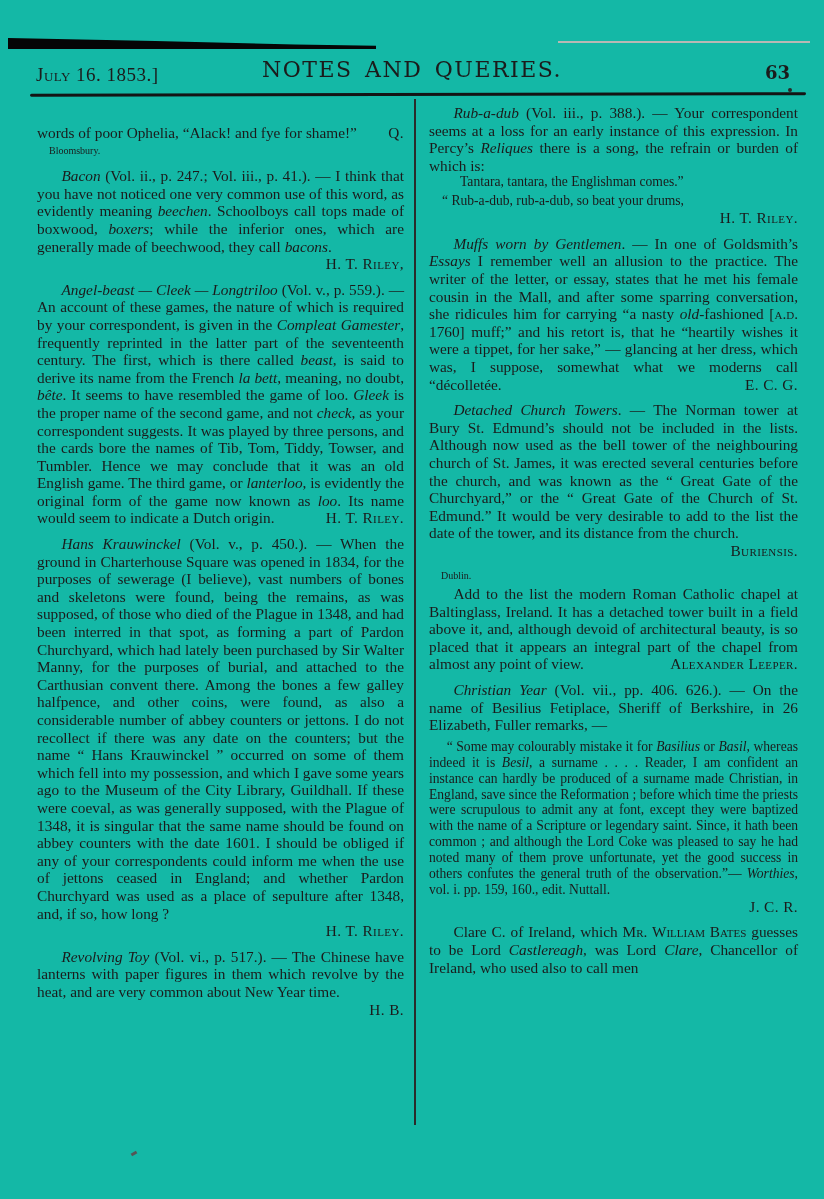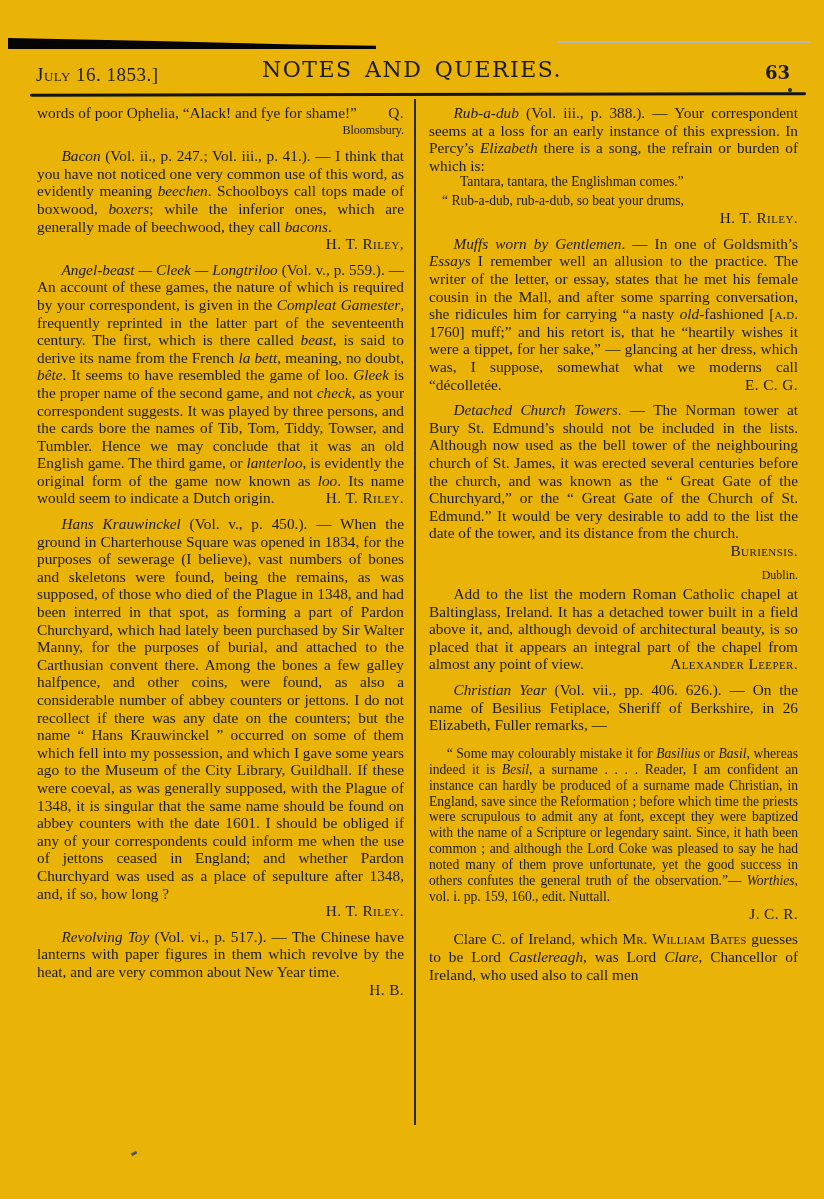--- a/index.html
+++ b/index.html
@@ -1,51 +1,51 @@
 <!DOCTYPE html>
 <html><head>
 <meta charset="utf-8">
 <style>
   html,body { margin:0; padding:0; background:#d8d8d4; }
   .page {
     position:relative; width:824px; height:1199px; margin:0 auto;
-    background:#eab308; overflow:hidden;
+    background:#14b8a6; overflow:hidden;
     font-family:"Liberation Serif", serif; color:#1b1b1b;
   }
   
   .artifact-bar-left {
     position:absolute; left:8px; top:38px; width:368px; height:11px; background:#050505;
     clip-path:polygon(0 0, 40% 28%, 78% 58%, 100% 70%, 100% 100%, 0 100%);
   }
   .artifact-line-right { position:absolute; left:558px; top:41px; width:252px; height:2px; background:#b8b8b4; }
   .artifact-dot { position:absolute; right:32px; top:88px; width:4px; height:4px; border-radius:50%; background:#2a2a2a; }
   .artifact-tick { position:absolute; left:131px; top:1152px; width:6px; height:3px; background:#555; transform:rotate(-30deg); }
   
   .hdr-date { position:absolute; left:36px; top:64px; font-variant:small-caps; font-size:19px; letter-spacing:0.5px; }
   .hdr-title { position:absolute; left:0; right:0; top:57px; text-align:center; font-family:"DejaVu Serif", serif; font-size:22px; letter-spacing:1.5px; word-spacing:4px; }
   .hdr-pagenum { position:absolute; right:34px; top:62px; font-family:"DejaVu Serif", serif; font-size:18px; font-weight:700;text-align:center; }
   .hdr-rule { position:absolute; left:30px; right:18px; top:93px; height:3px; background:#141414; transform:rotate(-0.12deg); border-radius:2px; }
   
   .col-divider { position:absolute; left:414px; top:99px; width:2px; height:1026px; background:#2b2b2b; }
   .col { position:absolute; top:104px; }
-  .col-left  { left:37px;  width:367px; }
+  .col-left  { left:37px;  width:367px;margin-top:20px; }
   .col-right { left:429px; width:369px; }
   .article { margin-bottom:8px; }
   .para {
     margin:0; text-align:justify; text-indent:1.6em;
     font-size:15.3px; line-height:17.6px;
   }
   .para::after { content:""; display:block; clear:both; }
   .body-noindent { text-indent:0; }
-  .quote  { font-size:13.6px; line-height:15.9px; text-indent:1.3em; margin-top:12px; }
+  .quote  { font-size:13.6px; line-height:15.9px; text-indent:1.3em; margin-top:5px; }
   .verse1 { font-size:13.6px; line-height:15.9px; text-indent:0; text-align:left; padding-left:13px; margin-top:3px; }
   .verse2 { font-size:13.6px; line-height:15.9px; text-indent:0; text-align:left; padding-left:31px; }
   .sig { float:right; font-variant:small-caps; letter-spacing:0.4px; padding-left:10px; }
   .sig-line { text-align:right; text-indent:0; font-variant:small-caps; letter-spacing:0.4px; }
-  .location { text-indent:1.2em; text-align:right; font-size:12px; }
+  .location { text-indent:1.2em; text-align:left; font-size:10px; }
   .seg-i  { font-style:italic; }
   .seg-sc { font-variant:small-caps; }
 </style>
 </head>
 <body>
 
 <div class="page">
   <div class="artifact-bar-left"></div>
   <div class="artifact-line-right"></div>
   <div class="artifact-dot"></div>
@@ -72,21 +72,21 @@
       <div class="article">
         <p class="para body"><span class="seg-i">Hans Krauwinckel</span><span> (Vol. v., p. 450.). — When the ground in Charterhouse Square was opened in 1834, for the purposes of sewerage (I believe), vast numbers of bones and skeletons were found, being the remains, as was supposed, of those who died of the Plague in 1348, and had been interred in that spot, as forming a part of Pardon Churchyard, which had lately been purchased by Sir Walter Manny, for the purposes of burial, and attached to the Carthusian convent there. Among the bones a few galley halfpence, and other coins, were found, as also a considerable number of abbey counters or jettons. I do not recollect if there was any date on the counters; but the name “ Hans Krauwinckel ” occurred on some of them which fell into my possession, and which I gave some years ago to the Museum of the City Library, Guildhall. If these were coeval, as was generally supposed, with the Plague of 1348, it is singular that the same name should be found on abbey counters with the date 1601. I should be obliged if any of your correspondents could inform me when the use of jettons ceased in England; and whether Pardon Churchyard was used as a place of sepulture after 1348, and, if so, how long ?</span></p>
         <p class="para sig-line">H. T. Riley.</p>
       </div>
       <div class="article">
         <p class="para body"><span class="seg-i">Revolving Toy</span><span> (Vol. vi., p. 517.). — The Chinese have lanterns with paper figures in them which revolve by the heat, and are very common about New Year time.</span><span class="sig">H. B.</span></p>
       </div>
     </div>
   <div class="col col-right">
       <div class="article">
-        <p class="para body"><span class="seg-i">Rub-a-dub</span><span> (Vol. iii., p. 388.). — Your correspondent seems at a loss for an early instance of this expression. In Percy’s </span><span class="seg-i">Elizabeth</span><span> there is a song, the refrain or burden of which is:</span></p>
+        <p class="para body"><span class="seg-i">Rub-a-dub</span><span> (Vol. iii., p. 388.). — Your correspondent seems at a loss for an early instance of this expression. In Percy’s </span><span class="seg-i">Reliques</span><span> there is a song, the refrain or burden of which is:</span></p>
         <p class="para verse2"><span>Tantara, tantara, the Englishman comes.”</span></p>
         <p class="para verse1"><span>“ Rub-a-dub, rub-a-dub, so beat your drums,</span></p>
         <p class="para sig-line">H. T. Riley.</p>
       </div>
       <div class="article">
         <p class="para body"><span class="seg-i">Muffs worn by Gentlemen</span><span>. — In one of Goldsmith’s </span><span class="seg-i">Essays</span><span> I remember well an allusion to the practice. The writer of the letter, or essay, states that he met his female cousin in the Mall, and after some sparring conversation, she ridicules him for carrying “a nasty </span><span class="seg-i">old</span><span>-fashioned [</span><span class="seg-sc">a.d.</span><span> 1760] muff;” and his retort is, that he “heartily wishes it were a tippet, for her sake,” — glancing at her dress, which was, I suppose, somewhat what we moderns call “décolletée.</span><span class="sig">E. C. G.</span></p>
       </div>
       <div class="article">
         <p class="para body"><span class="seg-i">Detached Church Towers</span><span>. — The Norman tower at Bury St. Edmund’s should not be included in the lists. Although now used as the bell tower of the neighbouring church of St. James, it was erected several centuries before the church, and was known as the “ Great Gate of the Churchyard,” or the “ Great Gate of the Church of St. Edmund.” It would be very desirable to add to the list the date of the tower, and its distance from the church.</span><span class="sig">Buriensis.</span></p>
       </div>

